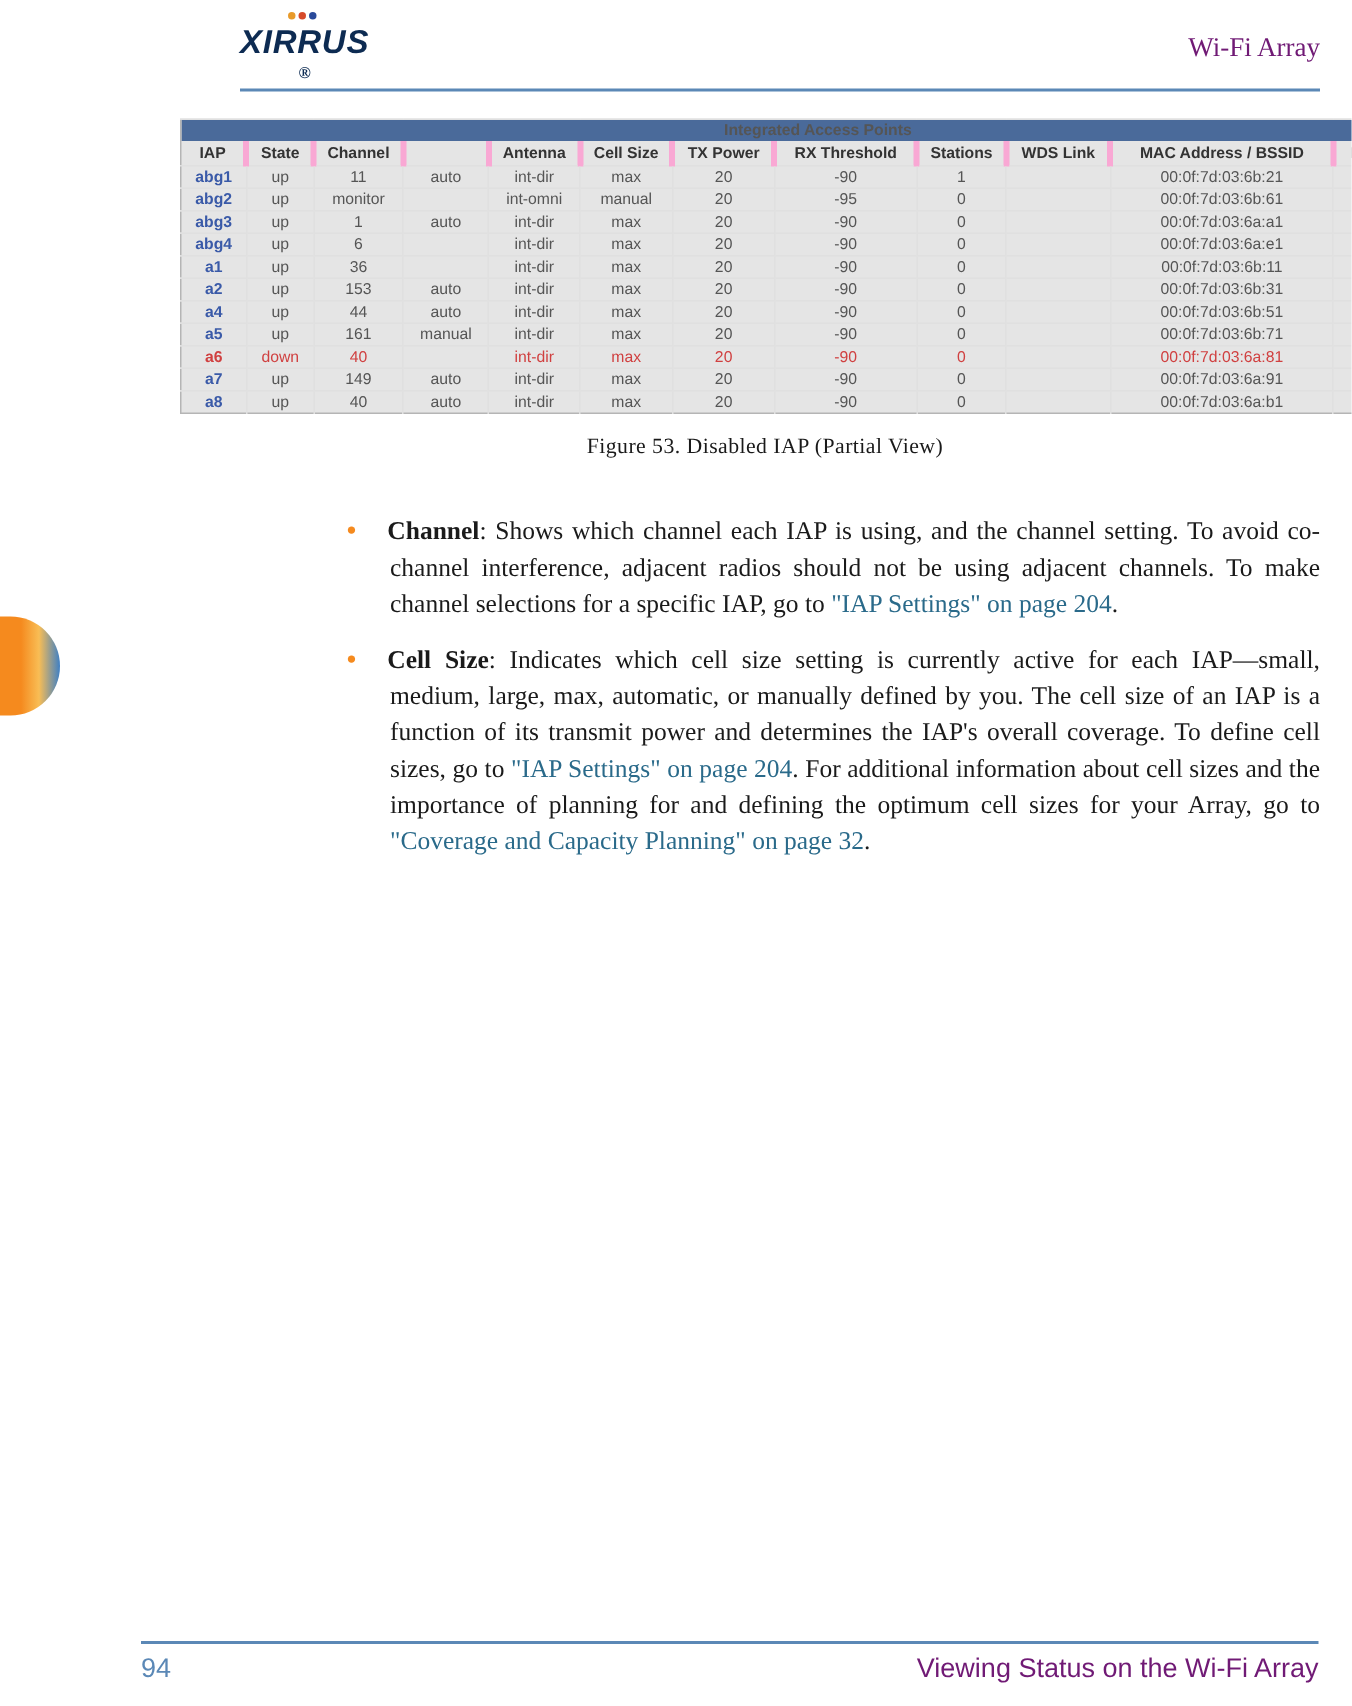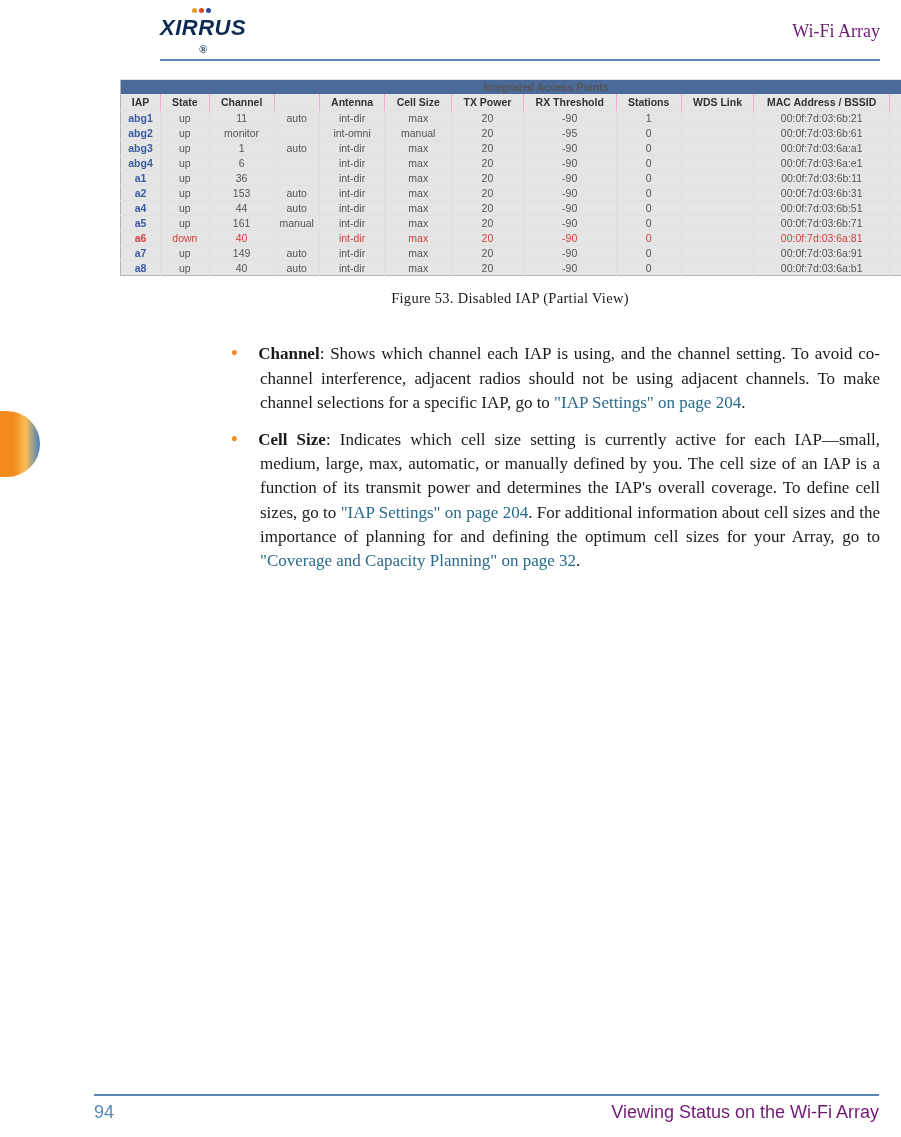--- a/index.html
+++ b/index.html
@@ -27,21 +27,21 @@
     font-size: 10.5px; color: #4a4a4a; width: 852px;
     background: #e5e5e5; border: 1px solid #b5b5b5;
     filter: blur(0.2px);
   }
   .iap-title {
     background: #4a6a9a; color: #fff; font-weight: bold; text-align: left;
     padding: 2px 6px; font-size: 11px;
   }
   .iap-table th {
     font-weight: bold; font-size: 10.5px; color: #333;
-    padding: 2px 10px; text-align: center; border-right: 1px solid #f9a8d4;
+    padding: 2px 0; text-align: center; border-right: 4px solid #f9a8d4;
   }
   .iap-table td {
     padding: 1px 4px; text-align: center; border-right: 1px solid #e0e0e0;
     border-top: 1px solid #e0e0e0; font-size: 10.5px; color: #555;
   }
   .iap-table td.iap { color: #3a5aa8; font-weight: bold; }
   .iap-table tr.down td { color: #d04040; }
   .iap-table tr.down td.iap { color: #d04040; }
   .caption {
     text-align: center; font-size: 14.5px; margin-top: 14px;

